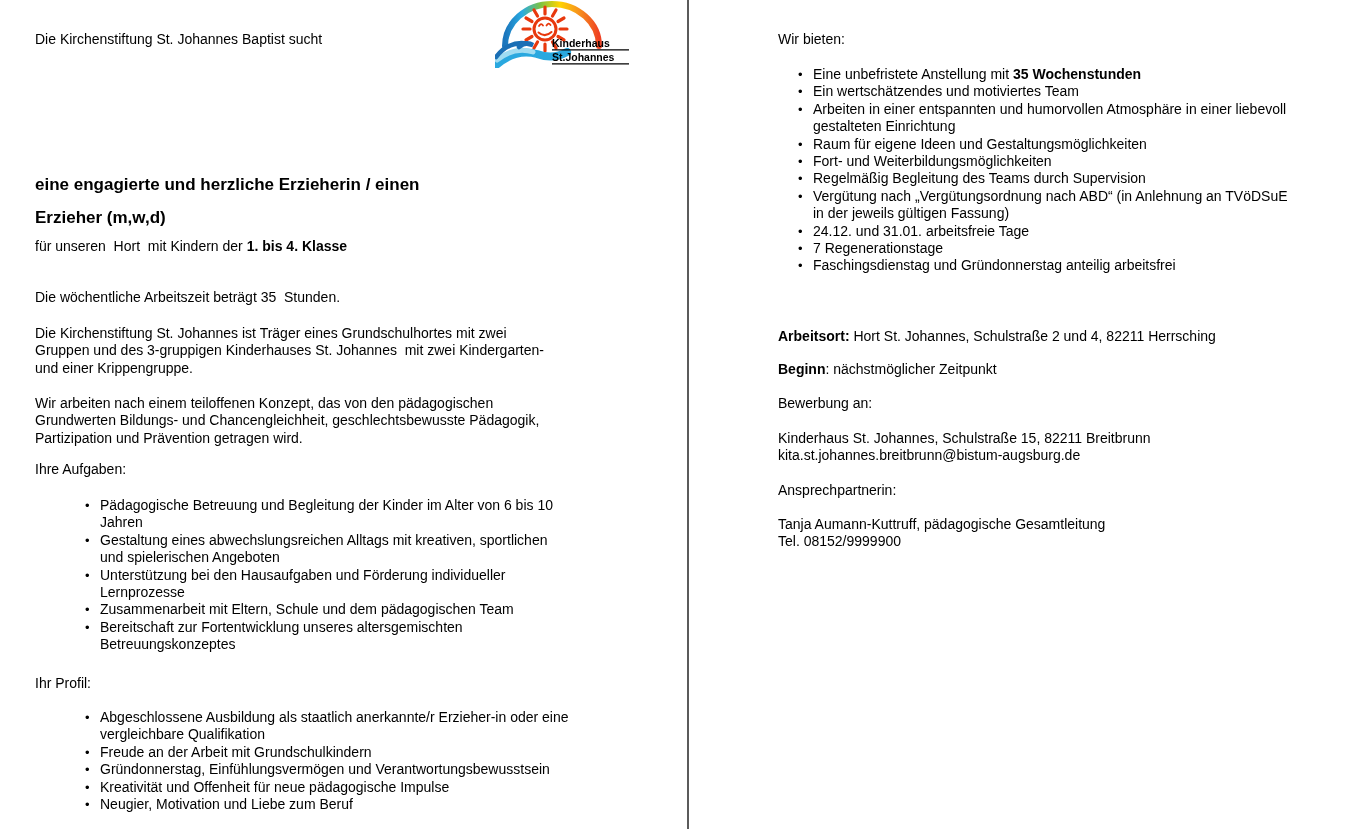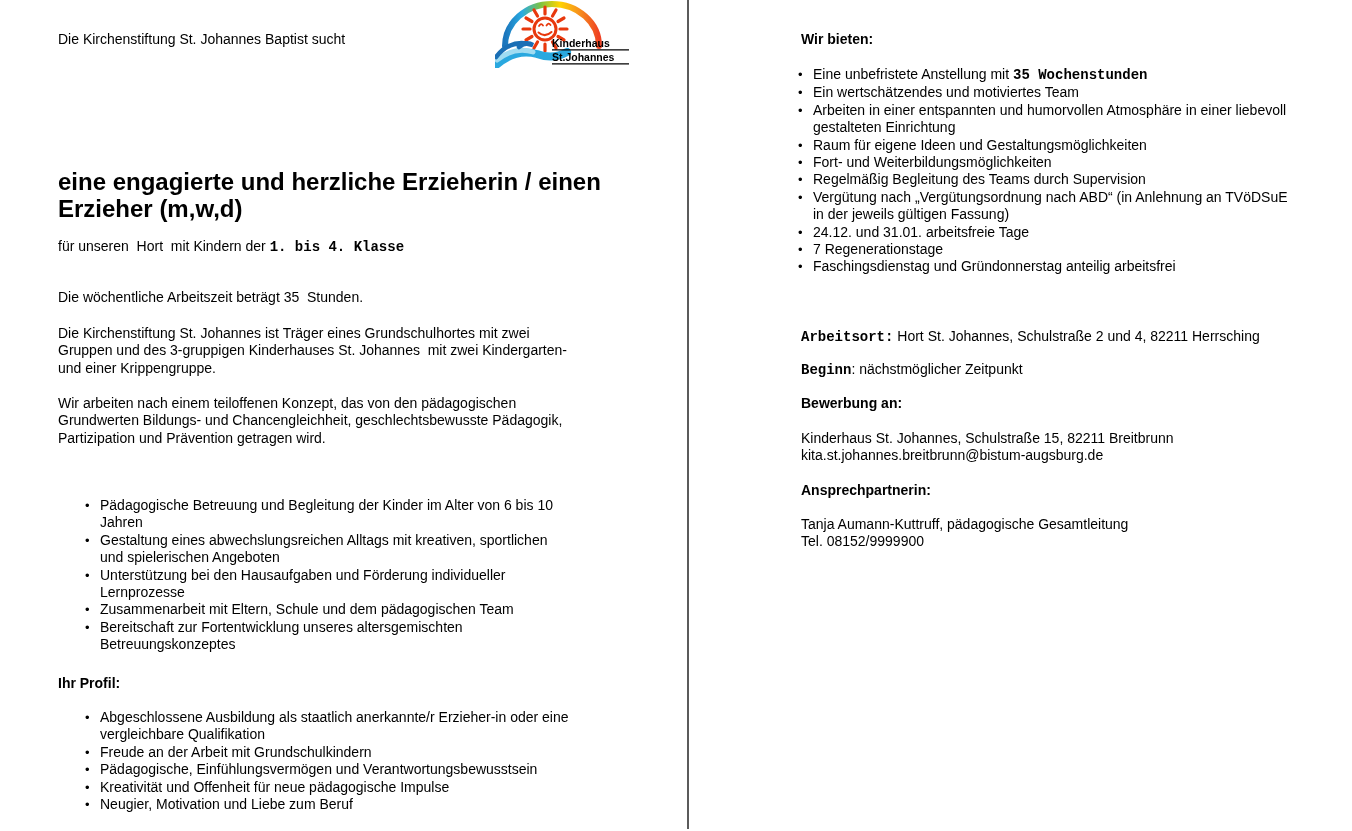--- a/index.html
+++ b/index.html
@@ -10,29 +10,28 @@
     font-family:"Liberation Sans",sans-serif;
     color:#000;
     overflow:hidden;
   }
   .txt{
     position:absolute;
     font-size:14px;
     line-height:17.4px;
     white-space:pre-wrap;
     color:#000;
-    margin-left:23px;
-  }
-  .txt b, b{font-weight:bold;font-family:Liberation Mono, monospace;}
+  }
+  .txt b, b{font-weight:bold;}
   .h1{
-    font-size:24px;
-    line-height:27px;
+    font-size:17px;
+    line-height:33px;
     font-weight:bold;
   }
-  .bold{font-weight:bold;}
+  .bold{font-weight:normal;}
   ul.blist{
     list-style:none;
     margin:0;padding:0;
     position:absolute;
     font-size:14px;
     line-height:17.4px;
   }
   ul.blist li{display:flex;align-items:flex-start;}
   ul.blist .mk{
     flex:none;width:15px;
@@ -112,20 +111,21 @@
   <div class="txt" style="left:35px;top:289px;width:620px">Die wöchentliche Arbeitszeit beträgt 35  Stunden.</div>
 
   <div class="txt" style="left:35px;top:325px;width:620px">Die Kirchenstiftung St. Johannes ist Träger eines Grundschulhortes mit zwei
 Gruppen und des 3-gruppigen Kinderhauses St. Johannes  mit zwei Kindergarten-
 und einer Krippengruppe.</div>
 
   <div class="txt" style="left:35px;top:395px;width:620px">Wir arbeiten nach einem teiloffenen Konzept, das von den pädagogischen
 Grundwerten Bildungs- und Chancengleichheit, geschlechtsbewusste Pädagogik,
 Partizipation und Prävention getragen wird.</div>
 
+  <div class="txt bold" style="left:35px;top:461px;width:300px">Ihre Aufgaben:</div>
 
   <ul class="blist" style="left:85px;top:497px;width:545px">
     <li>
         <span class="mk">•</span>
         <span class="bt">Pädagogische Betreuung und Begleitung der Kinder im Alter von 6 bis 10
 Jahren</span>
       </li>
     <li>
         <span class="mk">•</span>
         <span class="bt">Gestaltung eines abwechslungsreichen Alltags mit kreativen, sportlichen
@@ -154,21 +154,21 @@
         <span class="mk">•</span>
         <span class="bt">Abgeschlossene Ausbildung als staatlich anerkannte/r Erzieher-in oder eine
 vergleichbare Qualifikation</span>
       </li>
     <li>
         <span class="mk">•</span>
         <span class="bt">Freude an der Arbeit mit Grundschulkindern</span>
       </li>
     <li>
         <span class="mk">•</span>
-        <span class="bt">Pädagogische, Einfühlungsvermögen und Verantwortungsbewusstsein</span>
+        <span class="bt">Gründonnerstag, Einfühlungsvermögen und Verantwortungsbewusstsein</span>
       </li>
     <li>
         <span class="mk">•</span>
         <span class="bt">Kreativität und Offenheit für neue pädagogische Impulse</span>
       </li>
     <li>
         <span class="mk">•</span>
         <span class="bt">Neugier, Motivation und Liebe zum Beruf</span>
       </li>
   </ul>

